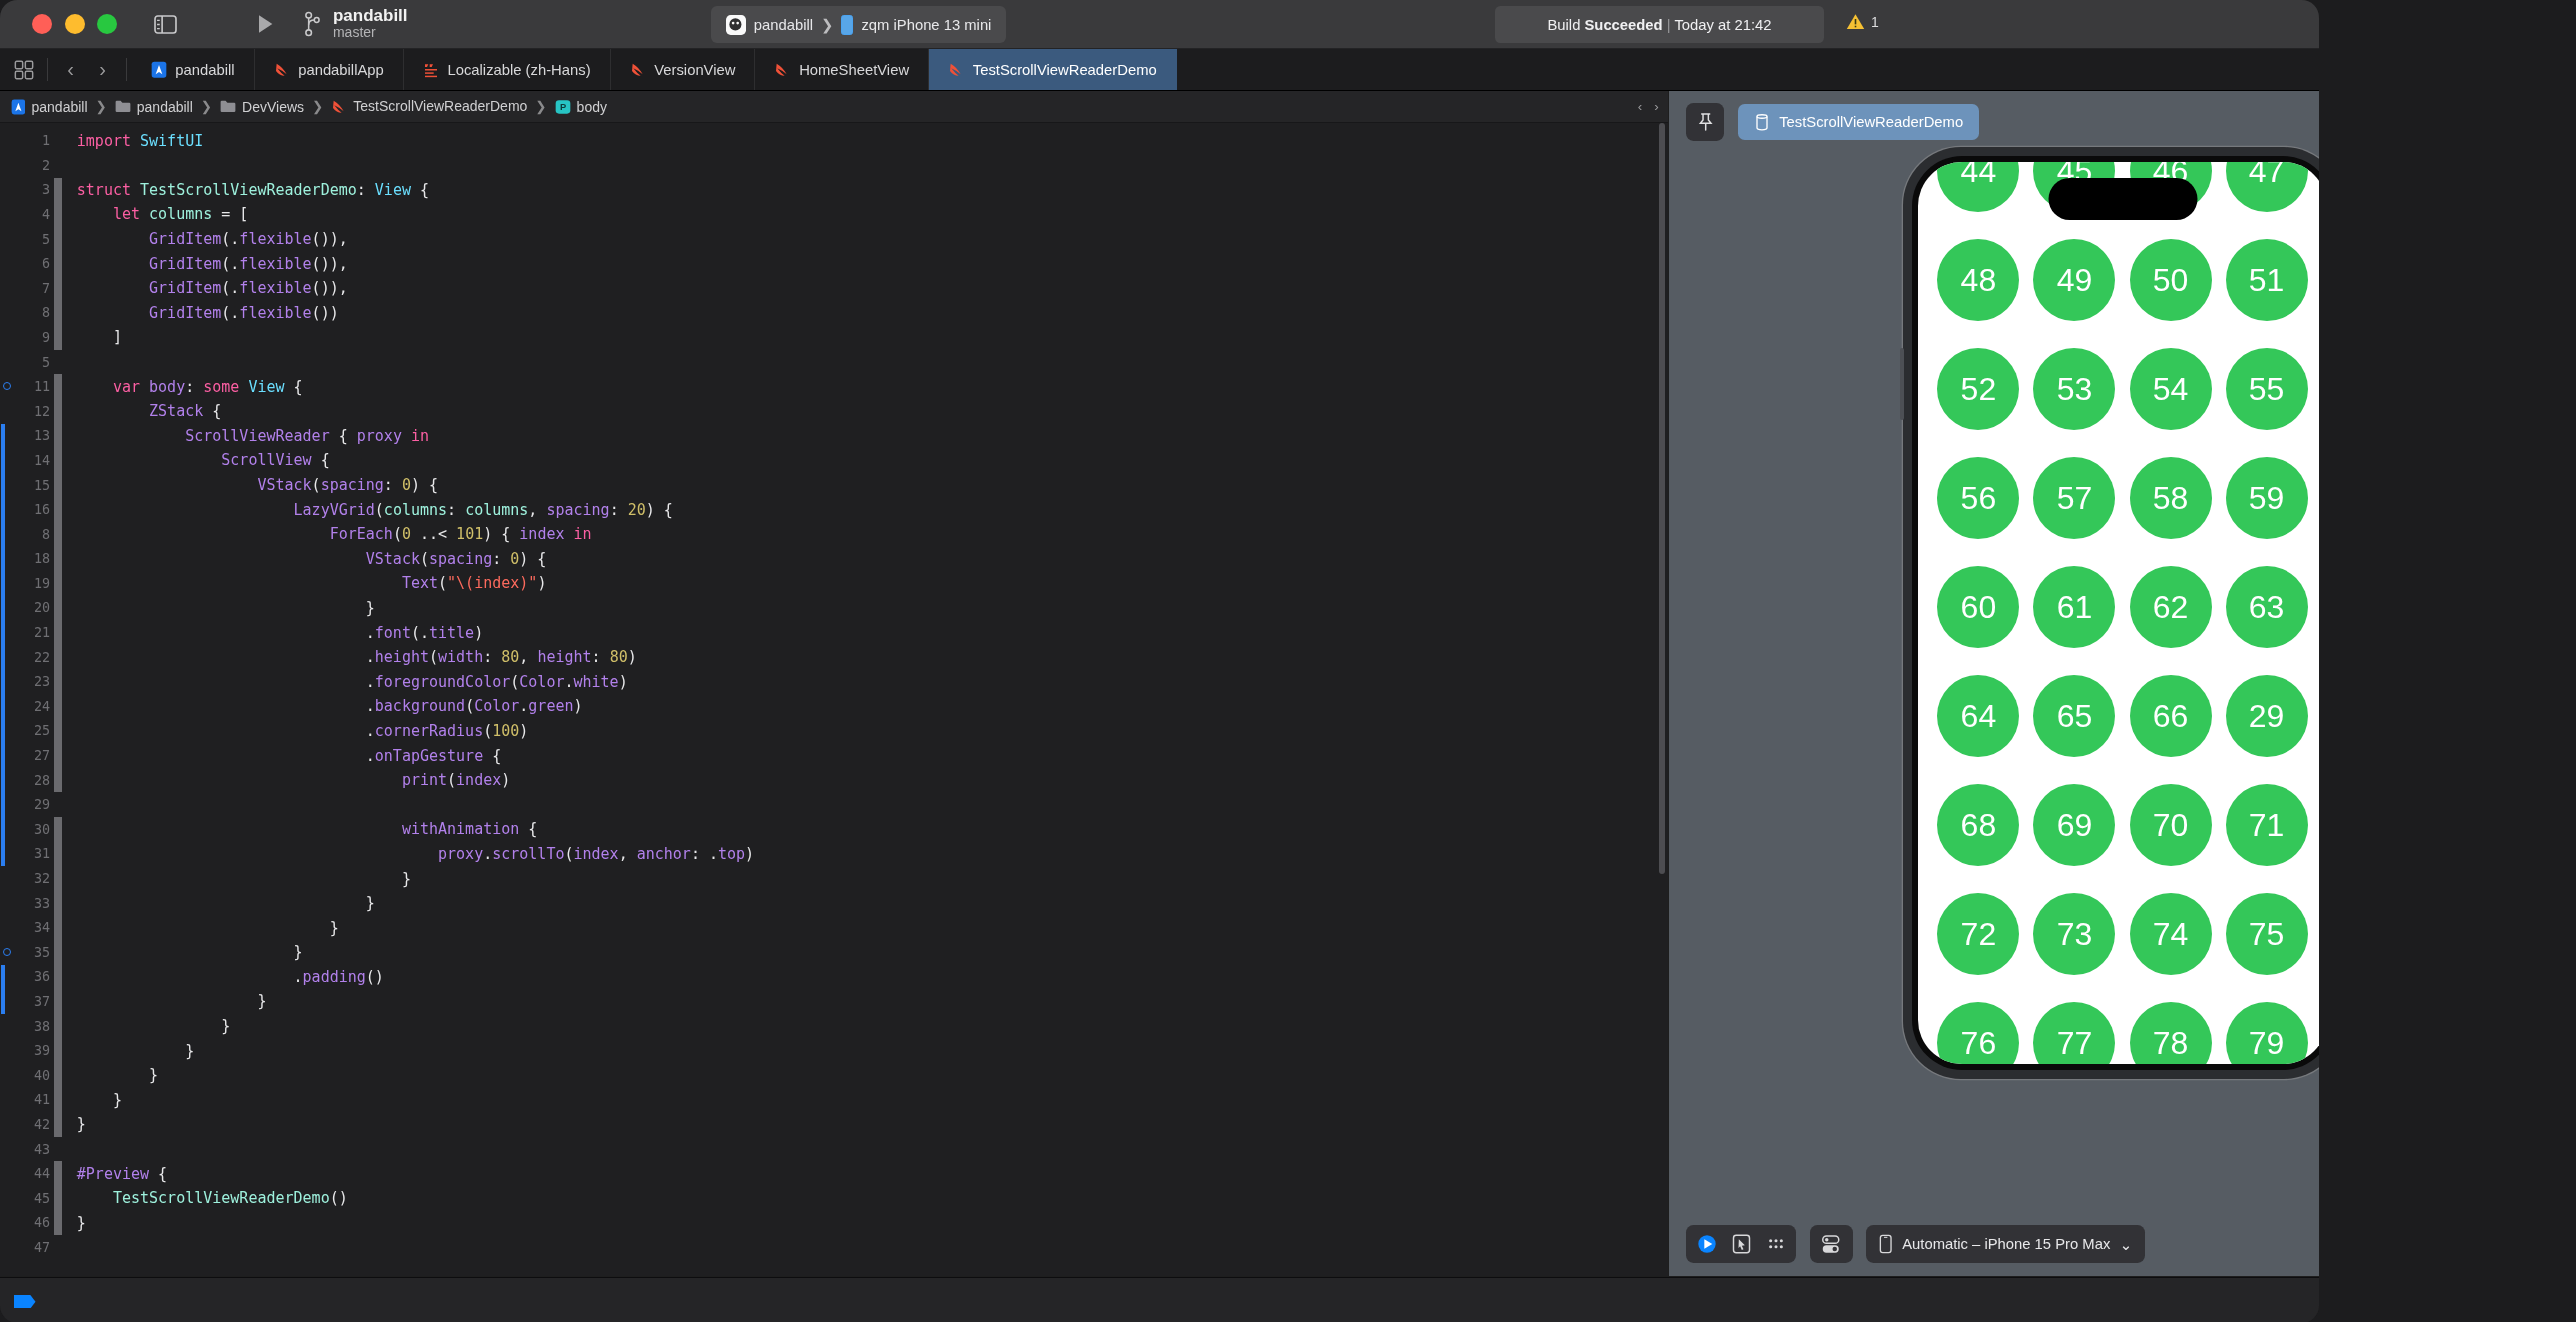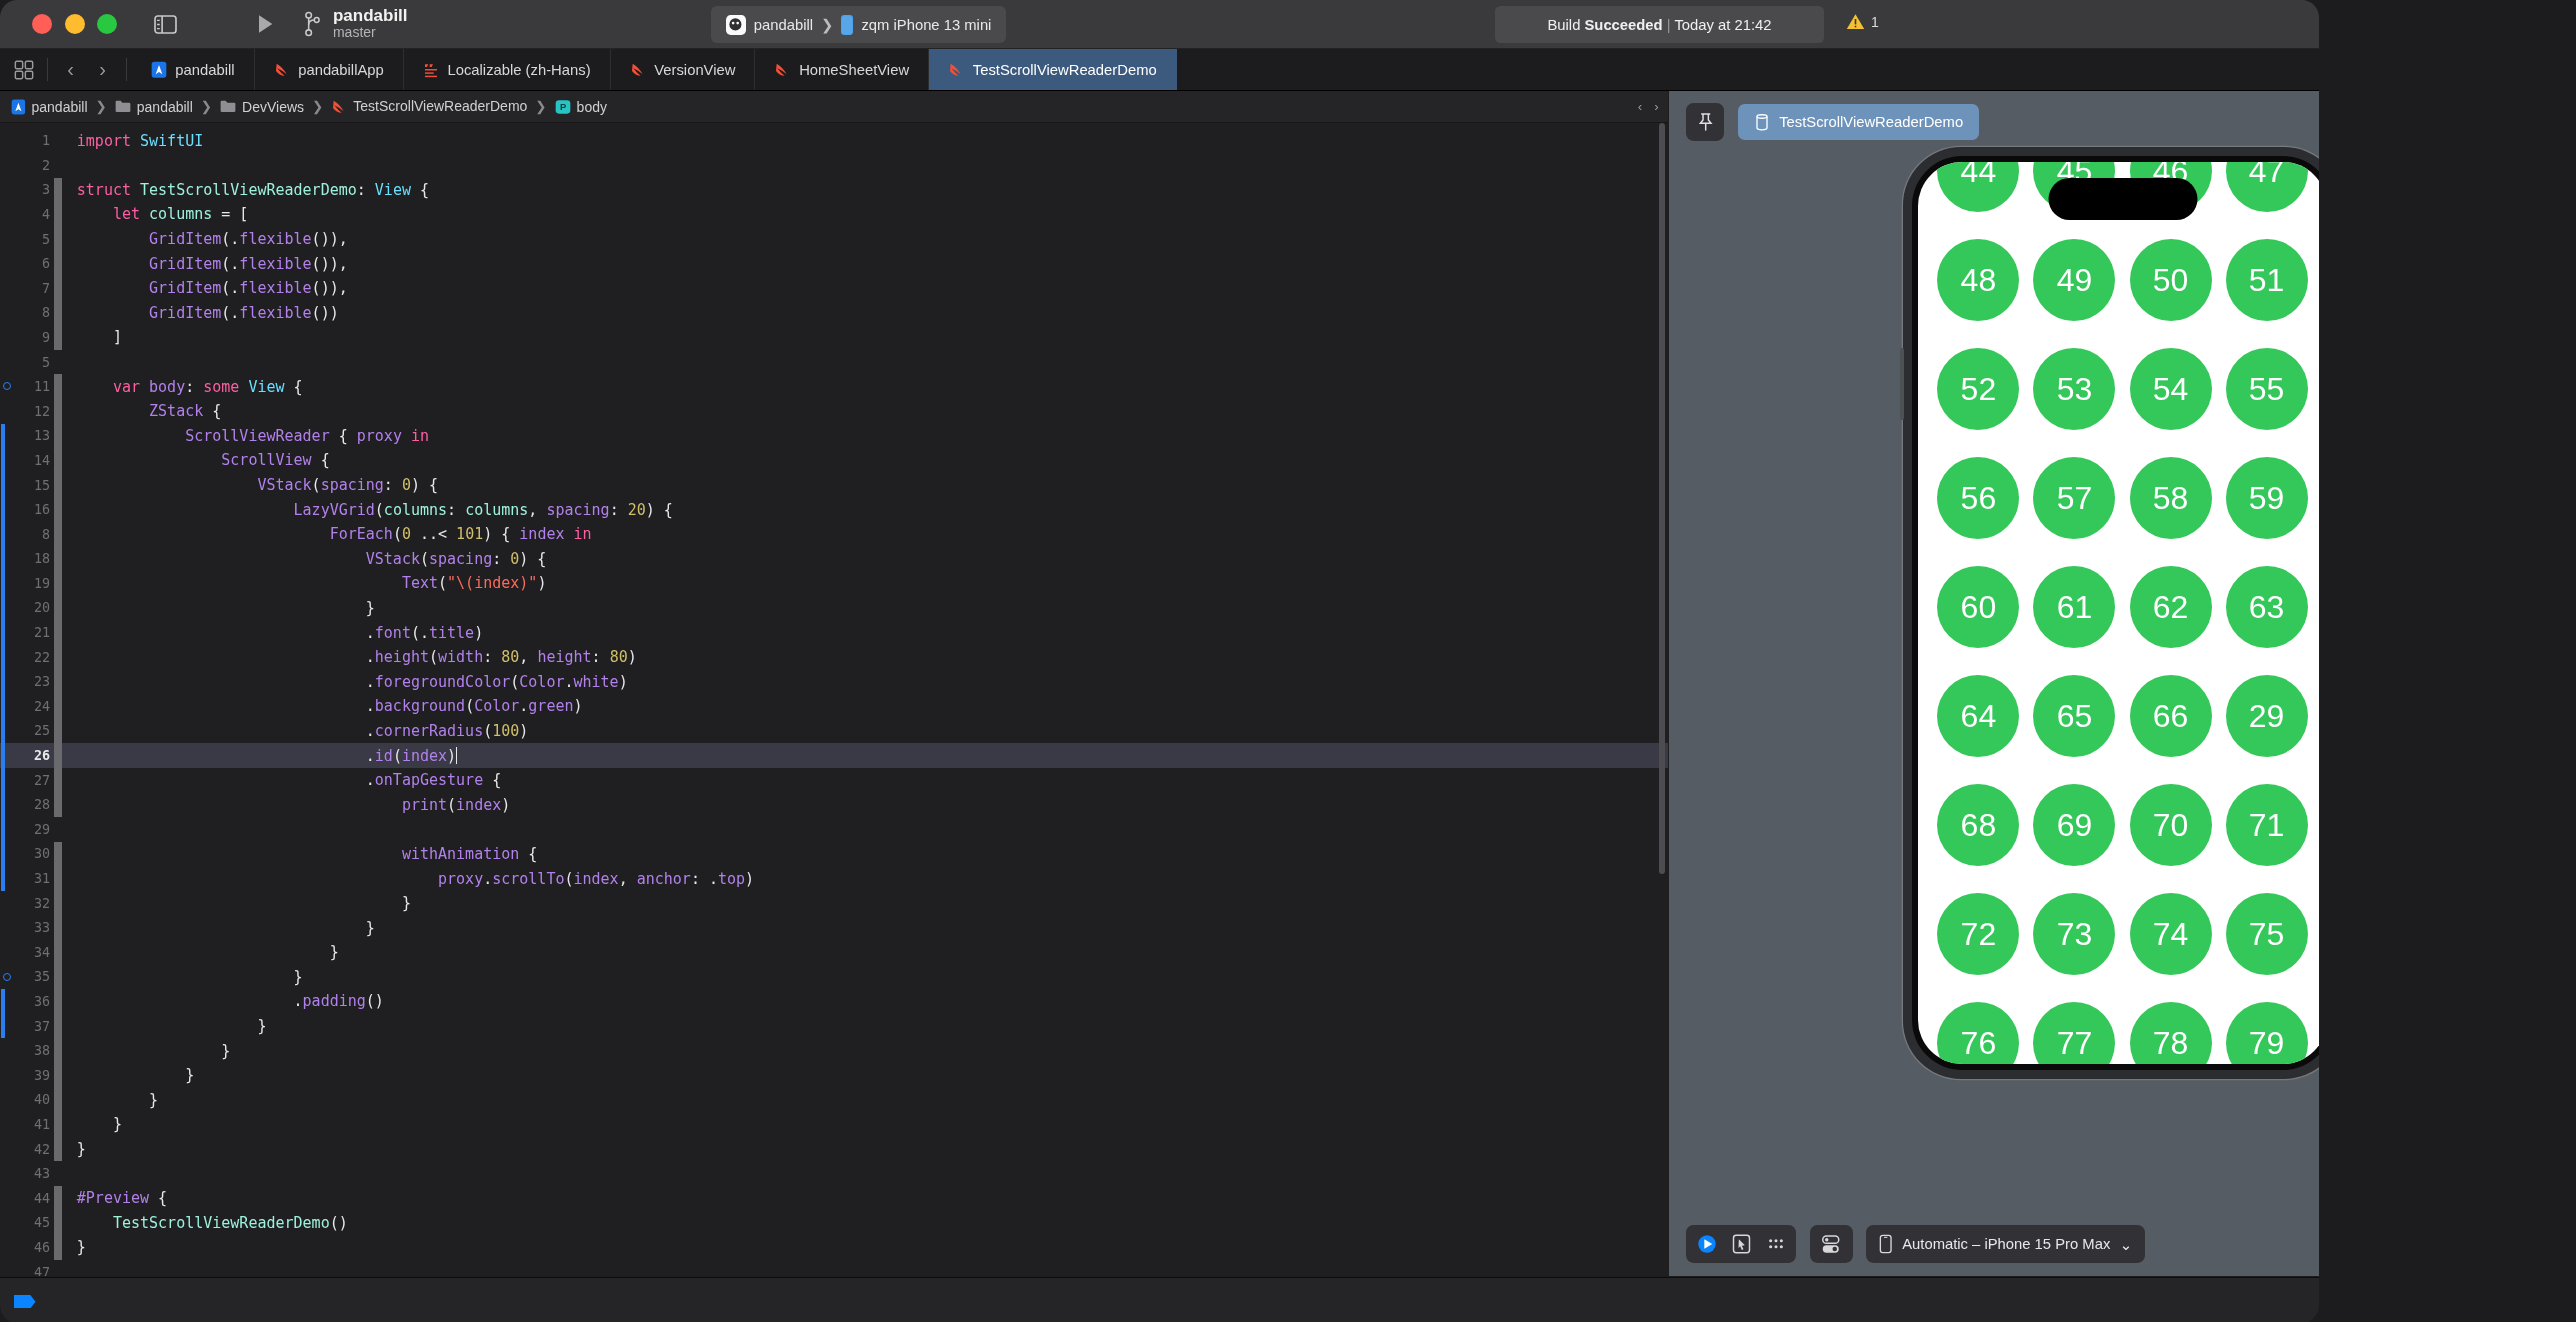--- a/index.html
+++ b/index.html
@@ -526,21 +526,20 @@
         <div class="line"><div class="chg blue"></div><span class="ln">16</span><span class="fold on"></span><span class="code">                        <span class="prop">LazyVGrid</span>(<span class="tq">columns</span>: <span class="tq">columns</span>, <span class="prop">spacing</span>: <span class="num">20</span>) {</span></div>
         <div class="line"><div class="chg blue"></div><span class="ln">8</span><span class="fold on"></span><span class="code">                            <span class="prop">ForEach</span>(<span class="num">0</span> ..&lt; <span class="num">101</span>) { <span class="prop">index</span> <span class="kw">in</span></span></div>
         <div class="line"><div class="chg blue"></div><span class="ln">18</span><span class="fold on"></span><span class="code">                                <span class="prop">VStack</span>(<span class="prop">spacing</span>: <span class="num">0</span>) {</span></div>
         <div class="line"><div class="chg blue"></div><span class="ln">19</span><span class="fold on"></span><span class="code">                                    <span class="prop">Text</span>(<span class="str">"\(index)"</span>)</span></div>
         <div class="line"><div class="chg blue"></div><span class="ln">20</span><span class="fold on"></span><span class="code">                                }</span></div>
         <div class="line"><div class="chg blue"></div><span class="ln">21</span><span class="fold on"></span><span class="code">                                .<span class="prop">font</span>(.<span class="prop">title</span>)</span></div>
         <div class="line"><div class="chg blue"></div><span class="ln">22</span><span class="fold on"></span><span class="code">                                .<span class="prop">height</span>(<span class="prop">width</span>: <span class="num">80</span>, <span class="prop">height</span>: <span class="num">80</span>)</span></div>
         <div class="line"><div class="chg blue"></div><span class="ln">23</span><span class="fold on"></span><span class="code">                                .<span class="prop">foregroundColor</span>(<span class="prop">Color</span>.<span class="prop">white</span>)</span></div>
         <div class="line"><div class="chg blue"></div><span class="ln">24</span><span class="fold on"></span><span class="code">                                .<span class="prop">background</span>(<span class="prop">Color</span>.<span class="prop">green</span>)</span></div>
         <div class="line"><div class="chg blue"></div><span class="ln">25</span><span class="fold on"></span><span class="code">                                .<span class="prop">cornerRadius</span>(<span class="num">100</span>)</span></div>
-        <div class="line current"><div class="chg blue"></div><span class="ln">26</span><span class="fold on"></span><span class="code">                                .<span class="prop">id</span>(<span class="prop">index</span>)<span class="cursor"></span></span></div>
         <div class="line"><div class="chg blue"></div><span class="ln">27</span><span class="fold on"></span><span class="code">                                .<span class="prop">onTapGesture</span> {</span></div>
         <div class="line"><div class="chg blue"></div><span class="ln">28</span><span class="fold on"></span><span class="code">                                    <span class="prop">print</span>(<span class="prop">index</span>)</span></div>
         <div class="line"><div class="chg blue"></div><span class="ln">29</span><span class="fold"></span><span class="code"></span></div>
         <div class="line"><div class="chg blue"></div><span class="ln">30</span><span class="fold on"></span><span class="code">                                    <span class="prop">withAnimation</span> {</span></div>
         <div class="line"><div class="chg blue"></div><span class="ln">31</span><span class="fold on"></span><span class="code">                                        <span class="prop">proxy</span>.<span class="prop">scrollTo</span>(<span class="prop">index</span>, <span class="prop">anchor</span>: .<span class="prop">top</span>)</span></div>
         <div class="line"><span class="ln">32</span><span class="fold on"></span><span class="code">                                    }</span></div>
         <div class="line"><span class="ln">33</span><span class="fold on"></span><span class="code">                                }</span></div>
         <div class="line"><span class="ln">34</span><span class="fold on"></span><span class="code">                            }</span></div>
         <div class="line"><div class="bp"></div><span class="ln">35</span><span class="fold on"></span><span class="code">                        }</span></div>
         <div class="line"><div class="chg blue"></div><span class="ln">36</span><span class="fold on"></span><span class="code">                        .<span class="prop">padding</span>()</span></div>

